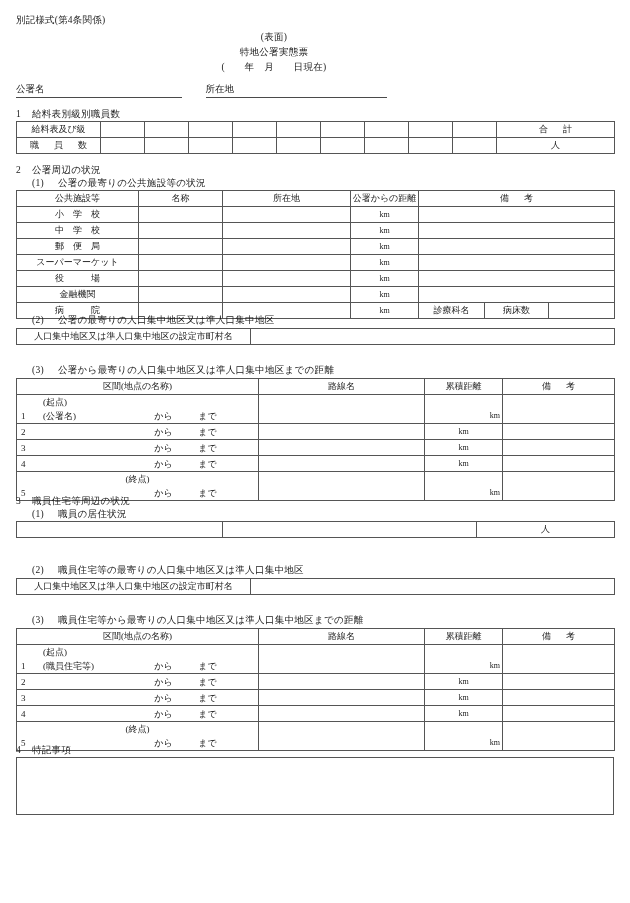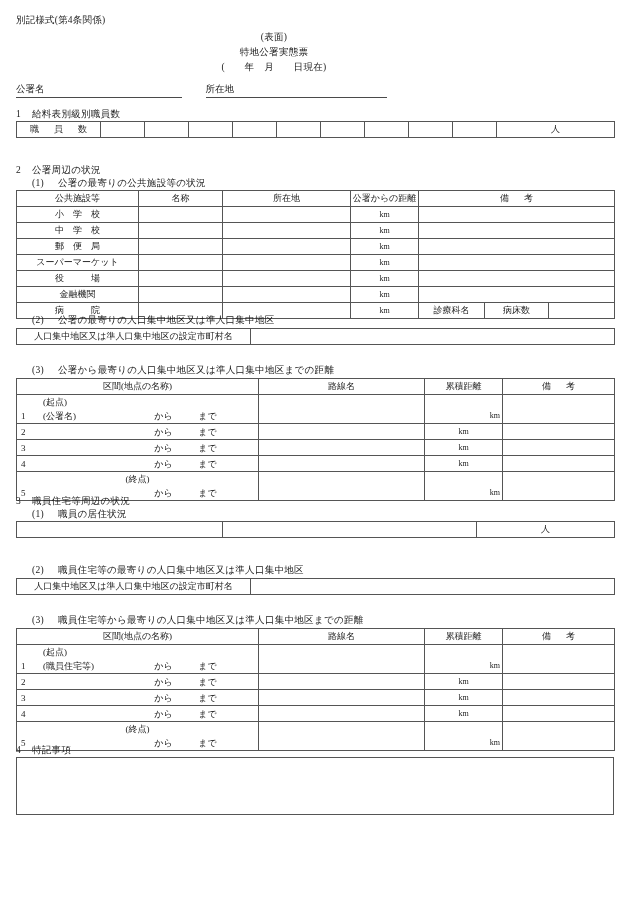--- a/index.html
+++ b/index.html
@@ -220,20 +220,33 @@
       <col style="width:44px">
         <col style="width:44px">
         <col style="width:44px">
       <col style="width:44px">
         <col style="width:44px">
         <col style="width:44px">
       <col style="width:118px">
     </colgroup>
     <tbody>
       <tr>
+        <td>給料表及び級</td>
+        <td></td>
+        <td></td>
+        <td></td>
+        <td></td>
+        <td></td>
+        <td></td>
+        <td></td>
+        <td></td>
+        <td></td>
+        <td class="lbl-sp">合　計</td>
+      </tr>
+      <tr>
         <td class="lbl-sp">職　員　数</td>
         <td></td>
         <td></td>
         <td></td>
         <td></td>
         <td></td>
         <td></td>
         <td></td>
         <td></td>
         <td></td>

